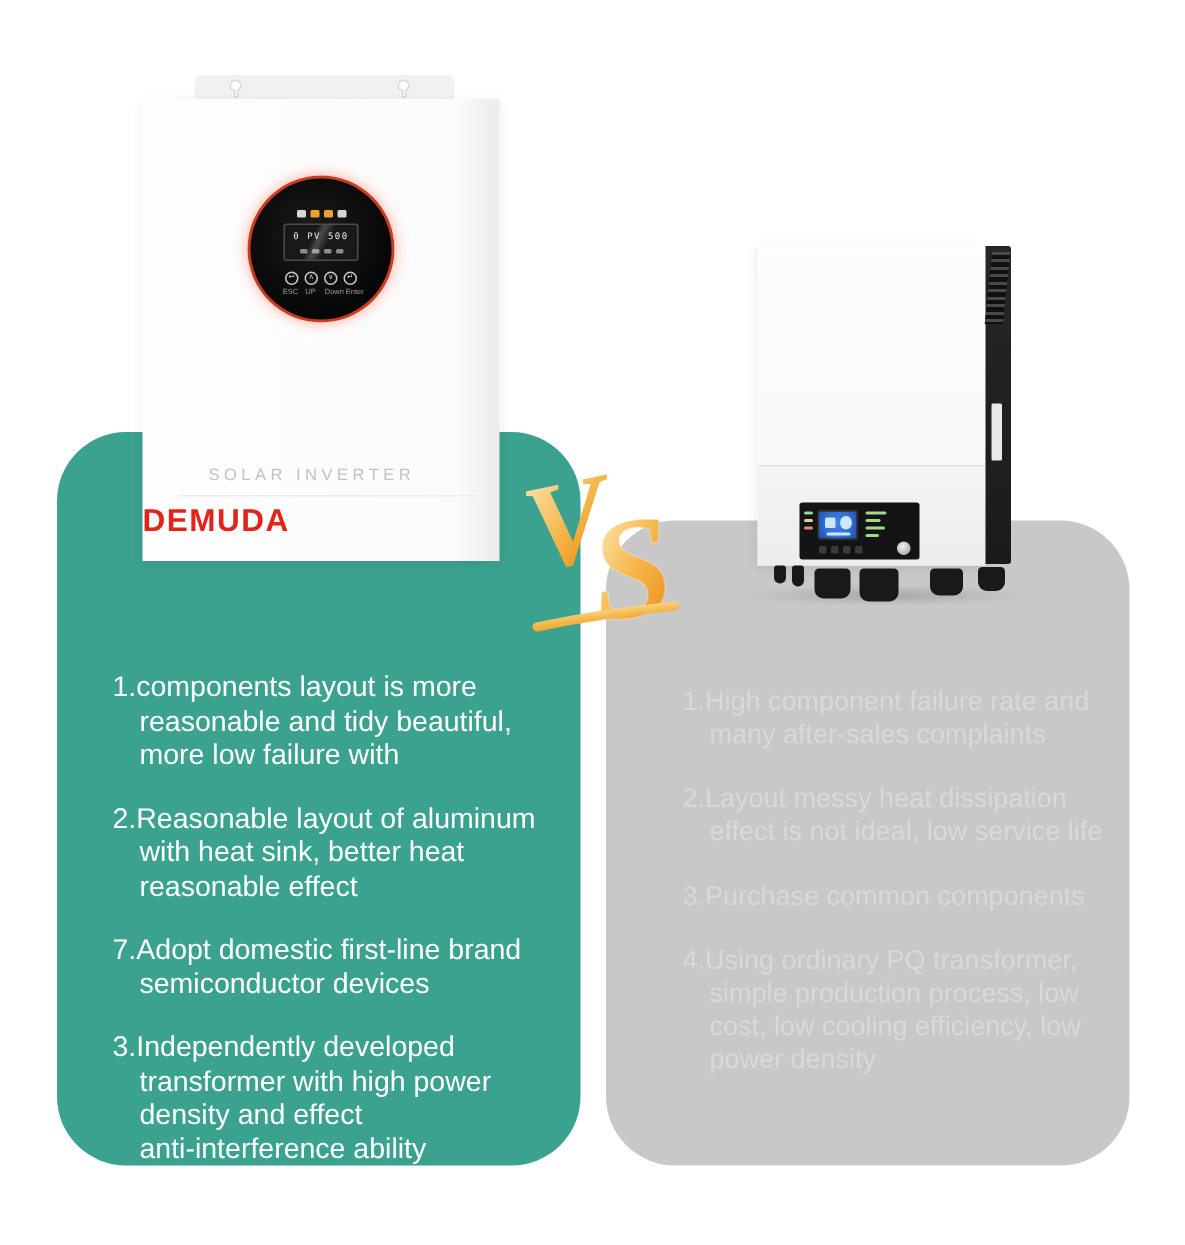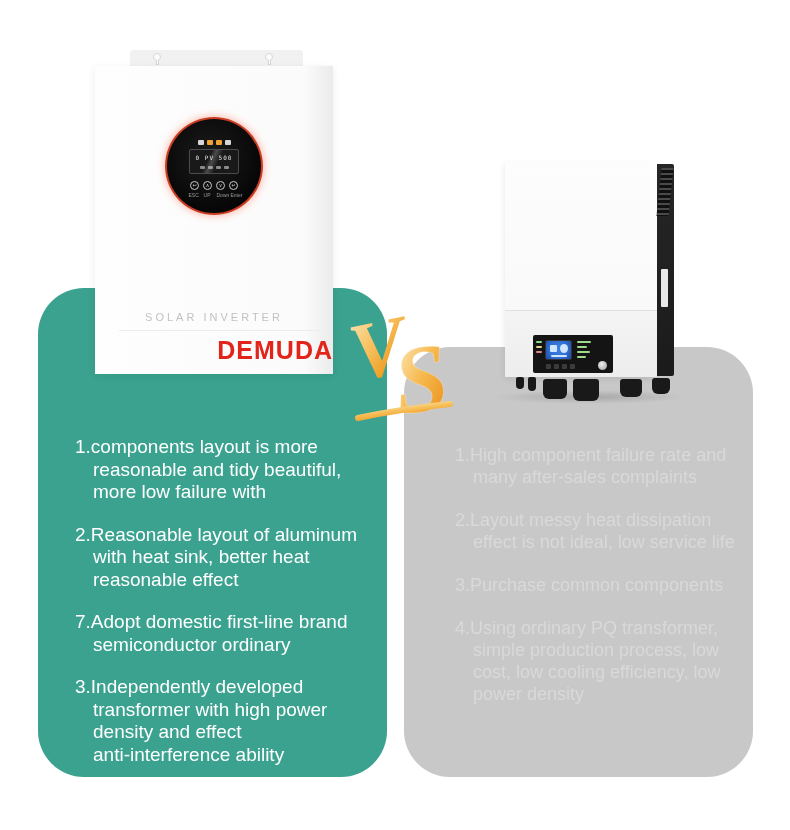--- a/index.html
+++ b/index.html
@@ -15,21 +15,21 @@
   .card{position:absolute;border-radius:46px;z-index:1;}
   .card.pros{left:38px;top:288px;width:349px;height:489px;background:var(--teal);}
   .card.cons{left:404px;top:347px;width:349px;height:430px;background:var(--gray-card);}
 
   
   .cmp-list{position:absolute;z-index:2;}
   .cmp-list.left{left:75px;top:436px;width:300px;color:var(--left-text);
     font-size:19px;line-height:22.5px;}
   .cmp-list.right{left:455px;top:444px;width:292px;color:var(--right-text);
     font-size:18px;line-height:22px;}
-  .cmp-item{padding-left:18px;margin-bottom:20px;}
+  .cmp-item{padding-left:18px;margin-bottom:20px;margin-top:12px;}
   .cmp-list.right .cmp-item{margin-bottom:21px;}
   .cmp-line{white-space:nowrap;}
   .cmp-line.first{margin-left:-18px;}
 
   
   .lp{position:absolute;left:0;top:0;z-index:2;}
   .lp-bracket{position:absolute;left:130px;top:50px;width:173px;height:17px;
     background:#f1f1f1;border-radius:4px 4px 0 0;box-shadow:inset 0 -1px 0 #e2e2e2;}
   .keyhole{position:absolute;top:3px;width:10px;height:12px;}
   .keyhole .kh-circle{width:8px;height:8px;border-radius:50%;background:#fdfdfd;
@@ -50,25 +50,25 @@
     color:#e6e6e6;text-align:center;margin-top:4px;letter-spacing:1px;}
   .lp-lcd-icons{display:flex;justify-content:center;gap:3px;margin-top:4px;}
   .lp-lcd-icons span{display:block;width:5px;height:3px;background:#8b8b8b;border-radius:1px;}
   .lp-lcd-sheen{position:absolute;inset:0;
     background:linear-gradient(115deg,transparent 38%,rgba(255,255,255,.22) 46%,transparent 58%);}
   .lp-btn-row{position:absolute;left:0;right:0;top:62px;display:flex;justify-content:center;gap:4px;}
   .lp-btn{width:9px;height:9px;border-radius:50%;border:1px solid #c9c9c9;color:#cfcfcf;
     font-size:5px;line-height:7px;text-align:center;}
   .lp-btn-labels{position:absolute;left:0;right:0;top:73px;display:flex;justify-content:center;gap:5px;}
   .lp-btn-labels span{font-size:5px;color:#9b9b9b;width:9px;text-align:center;overflow:visible;}
-  .lp-label{position:absolute;left:95px;top:311px;width:238px;text-align:center;
-    font-size:11px;letter-spacing:3px;color:var(--muted-label);}
+  .lp-label{position:absolute;left:95px;top:311px;width:238px;
+    font-size:11px;letter-spacing:3px;color:var(--muted-label);padding-left:44px;}
   .lp-divider{position:absolute;left:119px;top:330px;width:200px;height:1px;background:#ececec;}
-  .lp-brand{position:absolute;left:95px;top:336px;width:238px;text-align:right;
-    font-size:25px;font-weight:bold;letter-spacing:1px;color:var(--brand-red);}
+  .lp-brand{position:absolute;left:95px;top:336px;width:238px;text-align:left;
+    font-size:21px;font-weight:bold;letter-spacing:1px;color:var(--brand-red);}
 
   
   .vs-wrap{position:absolute;left:348px;top:286px;width:124px;height:140px;z-index:3;}
 
   
   .rp{position:absolute;left:505px;top:158px;width:175px;height:250px;z-index:2;}
   .rp-front{position:absolute;left:0;top:4px;width:152px;height:215px;
     background:linear-gradient(180deg,#fdfdfd 0%,#f9f9f9 65%);
     box-shadow:-1px 2px 6px rgba(0,0,0,.08);}
   .rp-lower{position:absolute;left:0;top:148px;width:100%;height:67px;
@@ -223,21 +223,21 @@
         <div class="cmp-line">reasonable and tidy beautiful,</div>
         <div class="cmp-line">more low failure with</div>
       </div>
       <div class="cmp-item">
         <div class="cmp-line first">2.Reasonable layout of aluminum</div>
         <div class="cmp-line">with heat sink, better heat</div>
         <div class="cmp-line">reasonable effect</div>
       </div>
       <div class="cmp-item">
         <div class="cmp-line first">7.Adopt domestic first-line brand</div>
-        <div class="cmp-line">semiconductor ordinary</div>
+        <div class="cmp-line">semiconductor devices</div>
       </div>
       <div class="cmp-item">
         <div class="cmp-line first">3.Independently developed</div>
         <div class="cmp-line">transformer with high power</div>
         <div class="cmp-line">density and effect</div>
         <div class="cmp-line">anti-interference ability</div>
       </div>
     </div>
   <div class="cmp-list right">
       <div class="cmp-item">

